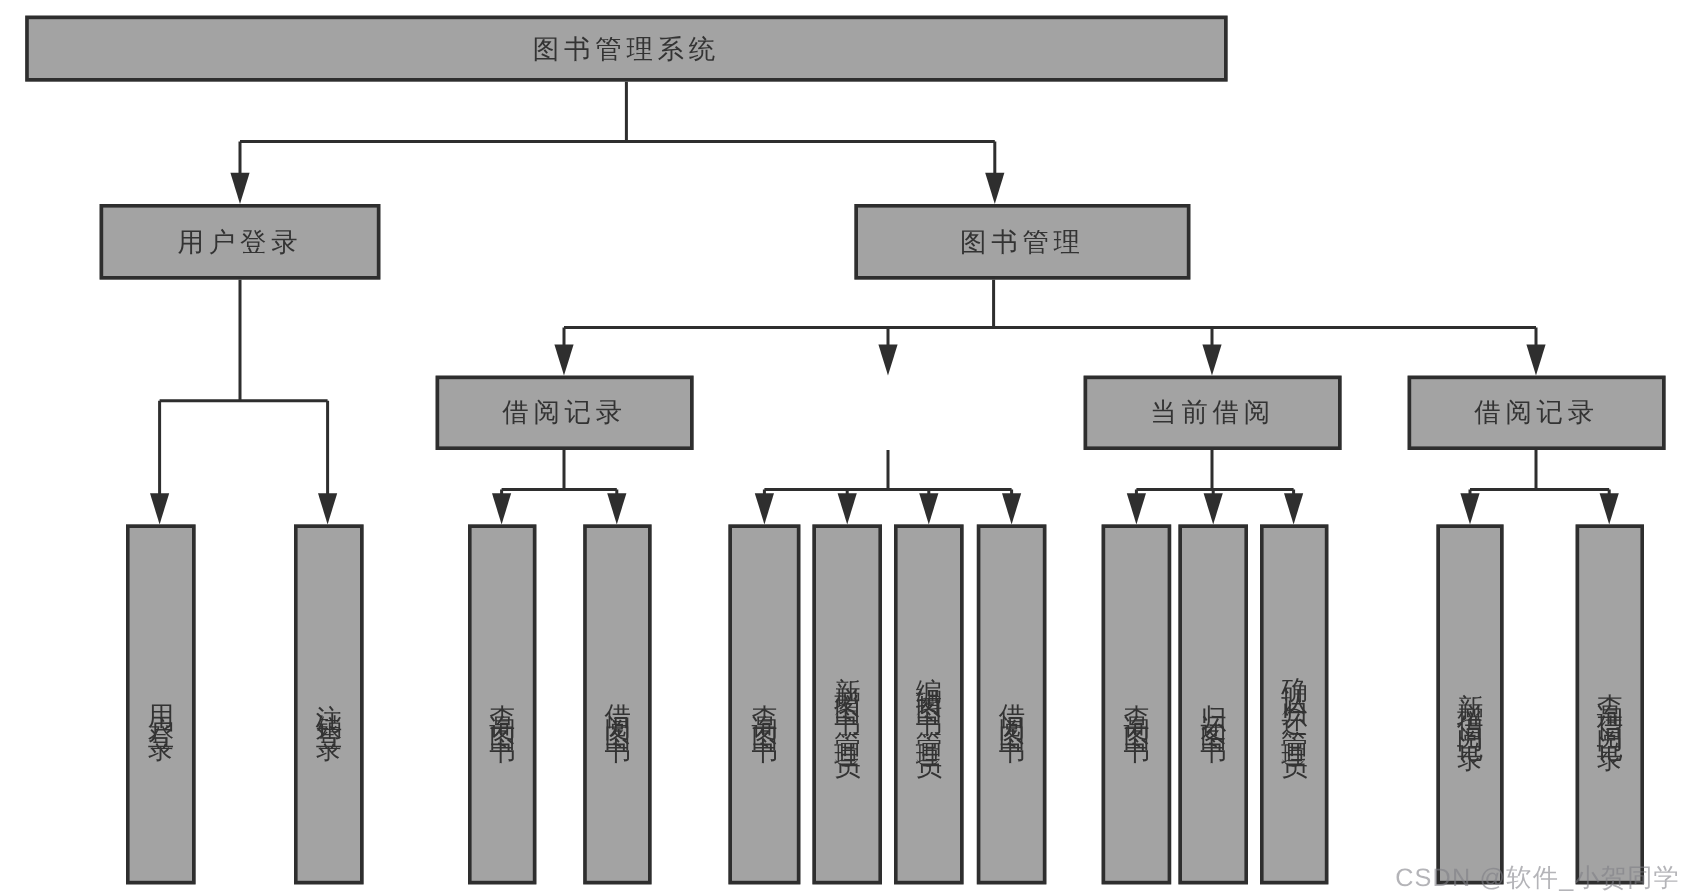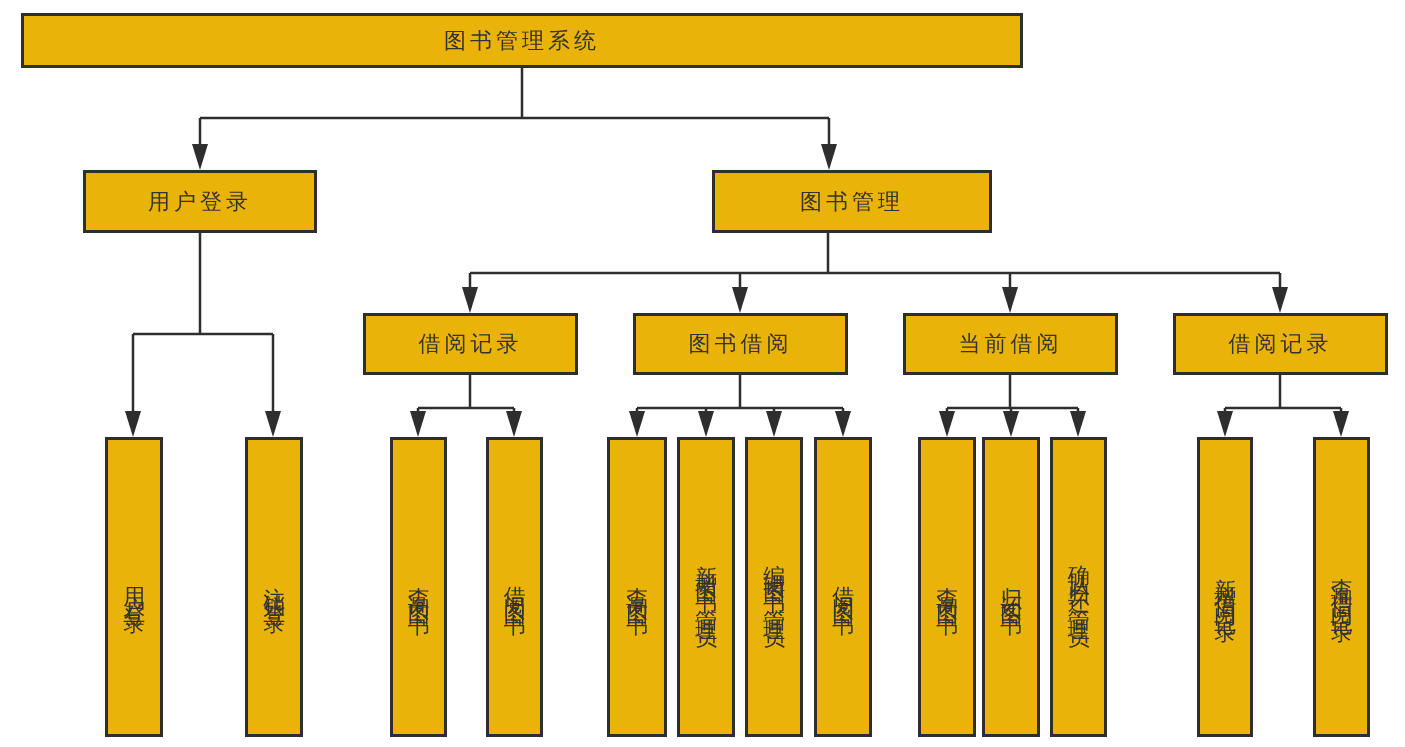--- a/index.html
+++ b/index.html
@@ -1,21 +1,21 @@
 <!DOCTYPE html>
 <html><head>
 <meta charset="utf-8">
 <style>
   html,body{margin:0;padding:0;background:#ffffff;}
   body{width:1405px;height:747px;font-family:"Liberation Sans","DejaVu Sans",sans-serif;}
   .canvas{position:relative;width:1405px;height:747px;background:#ffffff;overflow:hidden;}
   .wires{position:absolute;left:0;top:0;}
   .node{
     position:absolute;box-sizing:border-box;
-    border:3px solid #2e2e2e;background:#eab308;
+    border:3px solid #2e2e2e;background:#a3a3a3;
     display:flex;align-items:center;justify-content:center;
     color:#333333;
   }
   .hbox span{font-size:22px;letter-spacing:4px;white-space:nowrap;}
   .vbox span{
     writing-mode:vertical-rl;text-orientation:mixed;
     font-size:22px;letter-spacing:9px;line-height:1.2;white-space:nowrap;
   }
   .watermark{
     position:absolute;right:5px;bottom:2px;
@@ -66,23 +66,20 @@
   <div class="node hbox" style="left:83px;top:170px;width:234px;height:63px;">
     <span>用户登录</span>
   </div>
   <div class="node hbox" style="left:712px;top:170px;width:280px;height:63px;">
     <span>图书管理</span>
   </div>
 
   <div class="node hbox" style="left:363px;top:313px;width:215px;height:62px;">
     <span>借阅记录</span>
   </div>
-  <div class="node hbox" style="left:633px;top:313px;width:215px;height:62px;">
-    <span>图书借阅</span>
-  </div>
   <div class="node hbox" style="left:903px;top:313px;width:215px;height:62px;">
     <span>当前借阅</span>
   </div>
   <div class="node hbox" style="left:1173px;top:313px;width:215px;height:62px;">
     <span>借阅记录</span>
   </div>
 
   <div class="node vbox" style="left:105px;top:437px;width:58px;height:300px;">
     <span>用户登录</span>
   </div>
@@ -120,14 +117,15 @@
     <span>确认归还（管理员）</span>
   </div>
 
   <div class="node vbox" style="left:1197px;top:437px;width:56px;height:300px;">
     <span>新增借阅记录</span>
   </div>
   <div class="node vbox" style="left:1313px;top:437px;width:57px;height:300px;">
     <span>查询借阅记录</span>
   </div>
 
+  <div class="watermark">CSDN @软件_小贺同学</div>
 
 </div>
 
 </body></html>

